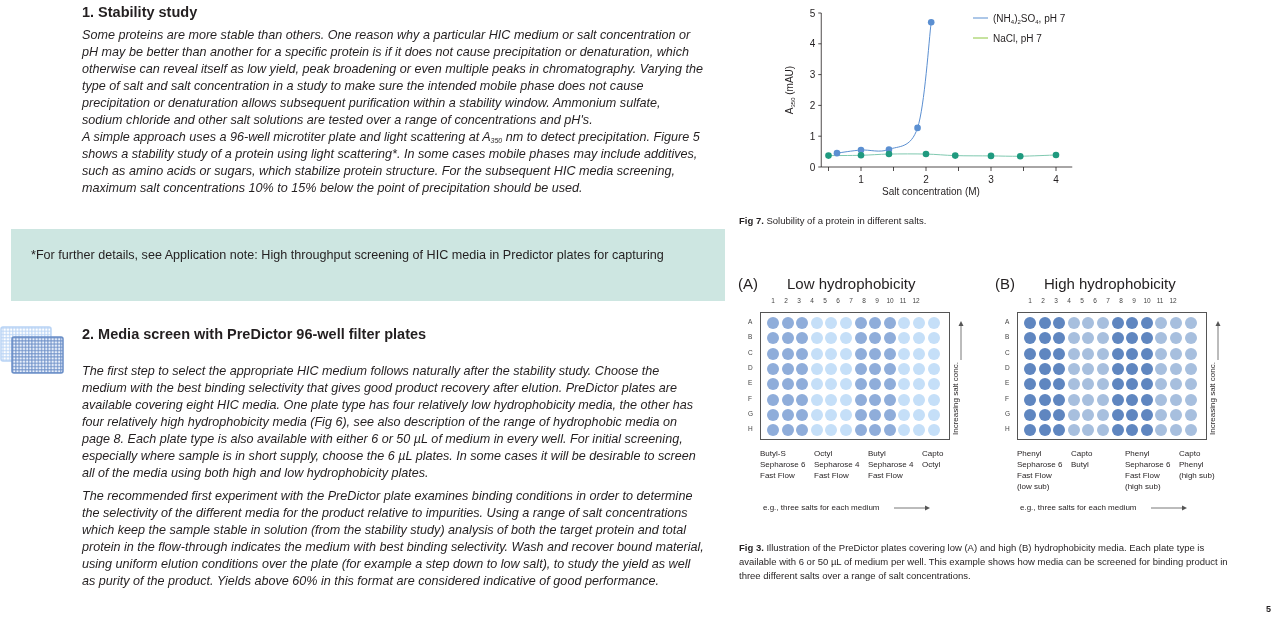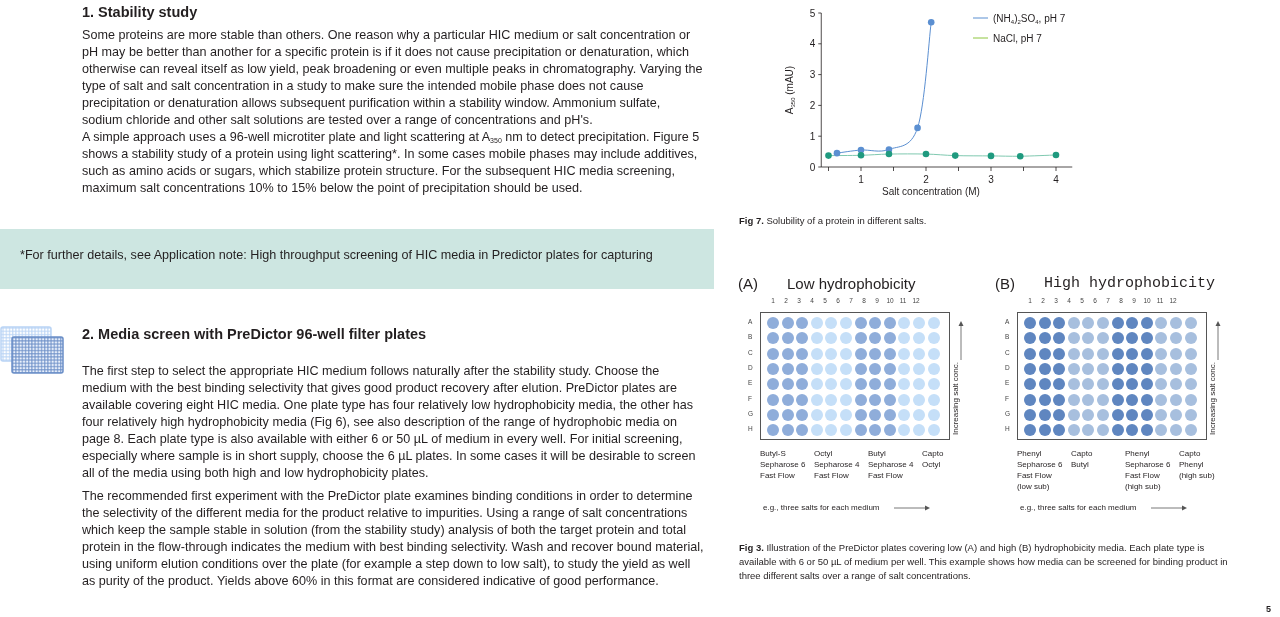--- a/index.html
+++ b/index.html
@@ -3,25 +3,25 @@
 <meta charset="utf-8">
 <style>
   html, body { margin: 0; padding: 0; }
   body {
     width: 1280px; height: 617px; position: relative; overflow: hidden;
     background: #ffffff; color: #231f20;
     font-family: "Liberation Sans", sans-serif;
   }
   .abs { position: absolute; }
   .h2 { font-weight: bold; font-size: 14.5px; }
-  .para { font-size: 12.6px; line-height: 17px; }
+  .para { font-size: 12.6px; line-height: 17px; font-style: italic; }
   .para p { margin: 0; }
   sub { font-size: 7px; vertical-align: -2px; line-height: 0; }
   .note-box {
-    left: 0; top: 229px; width: 714px; height: 60px; background: #cde6e1;
+    left: 11px; top: 229px; width: 714px; height: 72px; background: #cde6e1;
   }
   .note-text { left: 20px; top: 18px; width: 690px; font-size: 12.6px; line-height: 17px; }
   .note-text .l2 { padding-left: 6px; }
   .fig-caption { font-size: 9.5px; line-height: 14px; }
   .fig-caption b { font-weight: bold; }
   .plate-title { font-size: 15px; }
   .plate-letter { font-size: 15px; }
   .colnums { font-size: 6.5px; color: #444; }
   .plate-labels { font-size: 8px; line-height: 11px; color: #231f20; }
   .eg { font-size: 8px; color: #231f20; }
@@ -273,21 +273,21 @@
       <div></div>
     </div>
     <div class="abs eg" style="left:25px;top:228px;white-space:nowrap;">e.g., three salts for each medium</div>
     <svg class="abs" style="left:155px;top:228px;" width="40" height="10">
       <line x1="1" y1="5" x2="33" y2="5" stroke="#555" stroke-width="0.8"></line>
       <polygon points="32,2.5 32,7.5 37,5" fill="#555"></polygon>
     </svg>
   </div>
 <div id="plate-1" class="abs" style="left:995px; top:275px; width:240px; height:245px;">
     <div class="abs plate-letter" style="left:0;top:0;">(B)</div>
-    <div class="abs plate-title" style="left:49px;top:0;font-family:Liberation Mono, monospace;">High hydrophobicity</div>
+    <div class="abs plate-title" style="left:49px;top:0;">High hydrophobicity</div>
     <div class="abs colnums" style="left:30px;top:22px;width:10px;text-align:center;">1</div>
     <div class="abs colnums" style="left:43px;top:22px;width:10px;text-align:center;">2</div>
     <div class="abs colnums" style="left:56px;top:22px;width:10px;text-align:center;">3</div>
     <div class="abs colnums" style="left:69px;top:22px;width:10px;text-align:center;">4</div>
     <div class="abs colnums" style="left:82px;top:22px;width:10px;text-align:center;">5</div>
     <div class="abs colnums" style="left:95px;top:22px;width:10px;text-align:center;">6</div>
     <div class="abs colnums" style="left:108px;top:22px;width:10px;text-align:center;">7</div>
     <div class="abs colnums" style="left:121px;top:22px;width:10px;text-align:center;">8</div>
     <div class="abs colnums" style="left:134px;top:22px;width:10px;text-align:center;">9</div>
     <div class="abs colnums" style="left:147px;top:22px;width:10px;text-align:center;">10</div>

